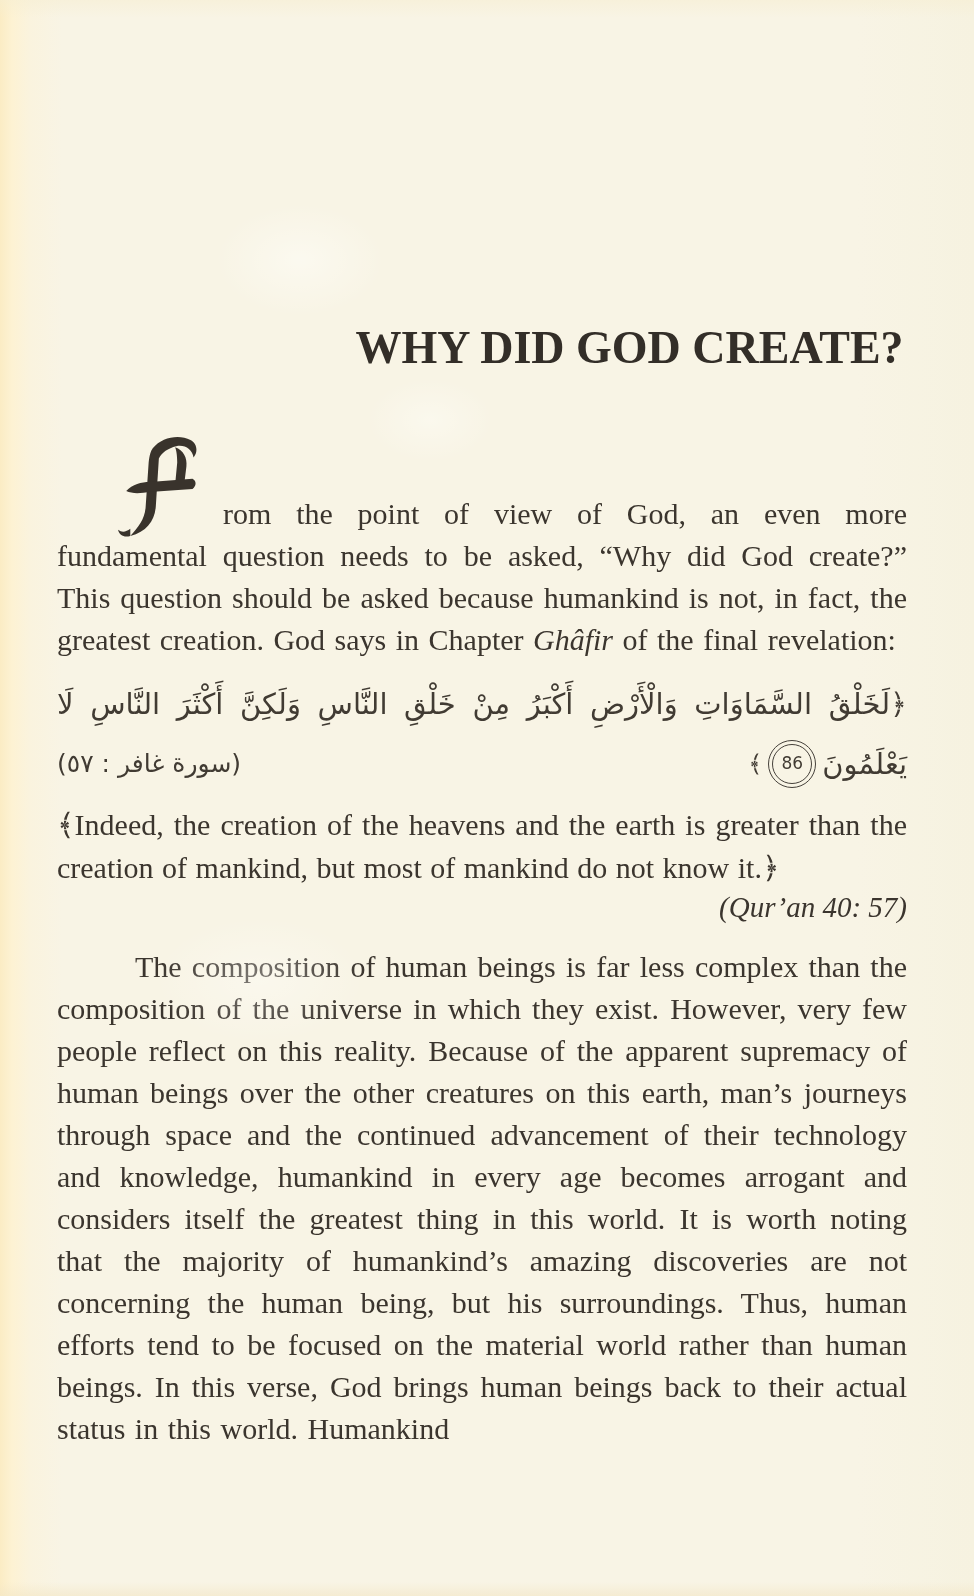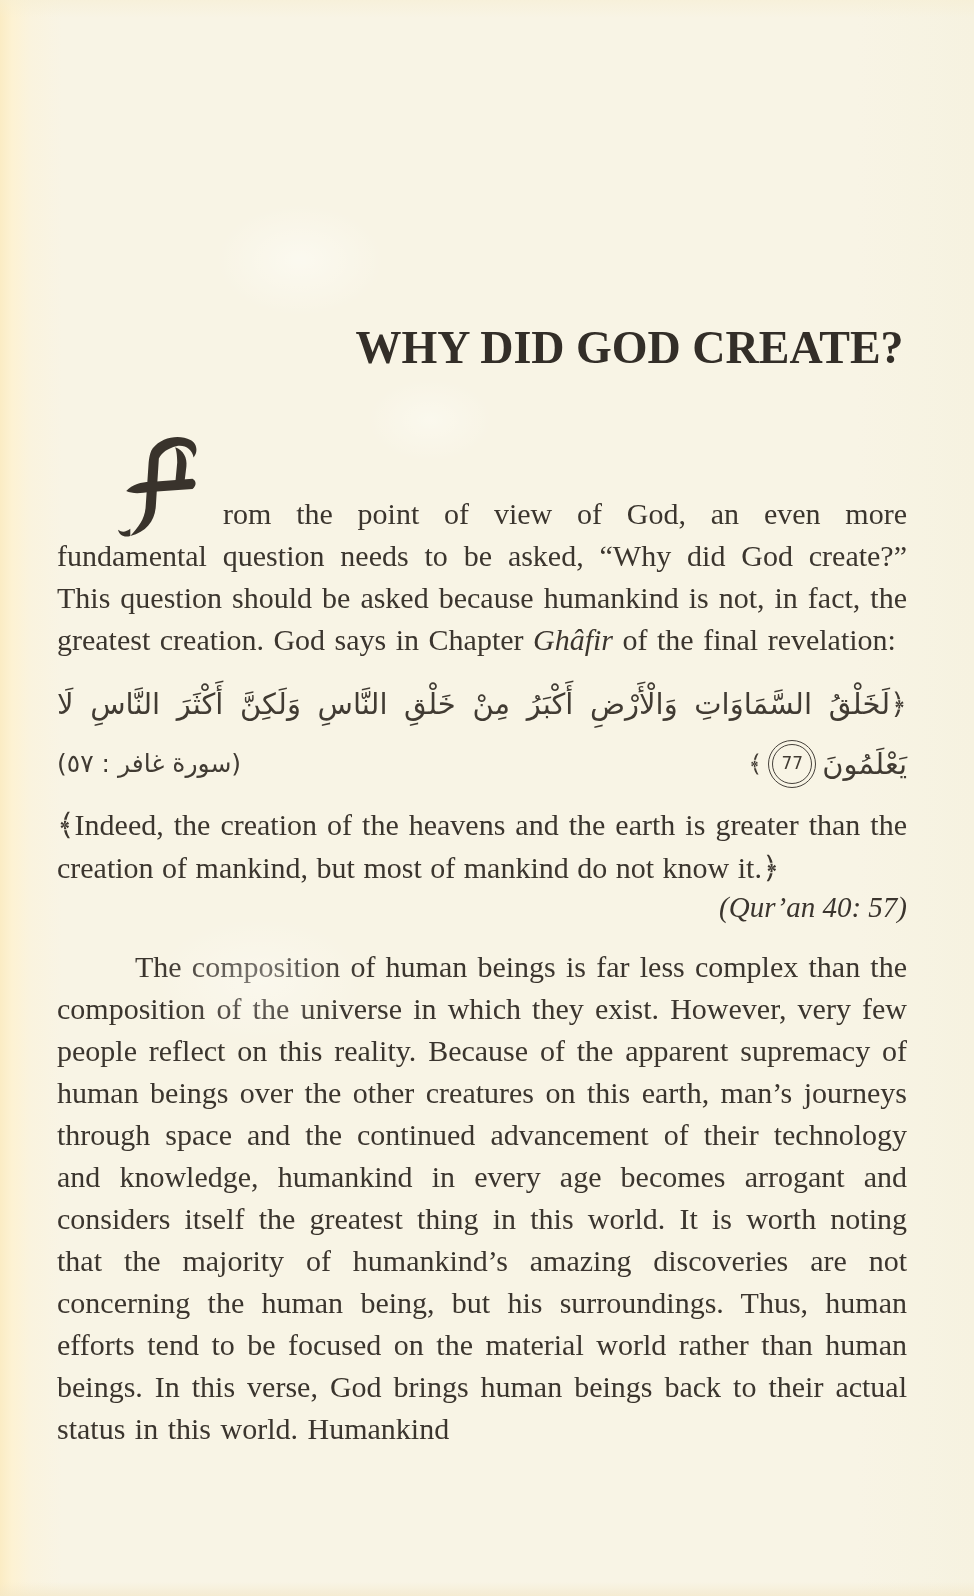--- a/index.html
+++ b/index.html
@@ -131,21 +131,21 @@
         </svg>
       </span><span>rom the point of view of God, an even more fundamental question needs to be asked, “Why did God create?” This question should be asked because humankind is not, in fact, the greatest creation. God says in Chapter </span><i>Ghâfir</i><span> of the final revelation:</span>
     </p>
 
     <div class="arabic">
       <div class="ar-line1">﴿لَخَلْقُ السَّمَاوَاتِ وَالْأَرْضِ أَكْبَرُ مِنْ خَلْقِ النَّاسِ وَلَكِنَّ أَكْثَرَ النَّاسِ لَا</div>
       <div class="ar-line2">
         <span class="ar-right">
           <span>يَعْلَمُونَ</span>
           <span class="verse-medallion">
-              <span>77</span>
+              <span>86</span>
             </span>
           <span class="closing-orn">﴾</span>
         </span>
         <span class="ar-source">(سورة غافر : ٥٧)</span>
       </div>
     </div>
 
     <p class="translation">﴾Indeed, the creation of the heavens and the earth is greater than the creation of mankind, but most of mankind do not know it.﴿</p>
 
     <p class="citation">(Qur’an 40: 57)</p>

